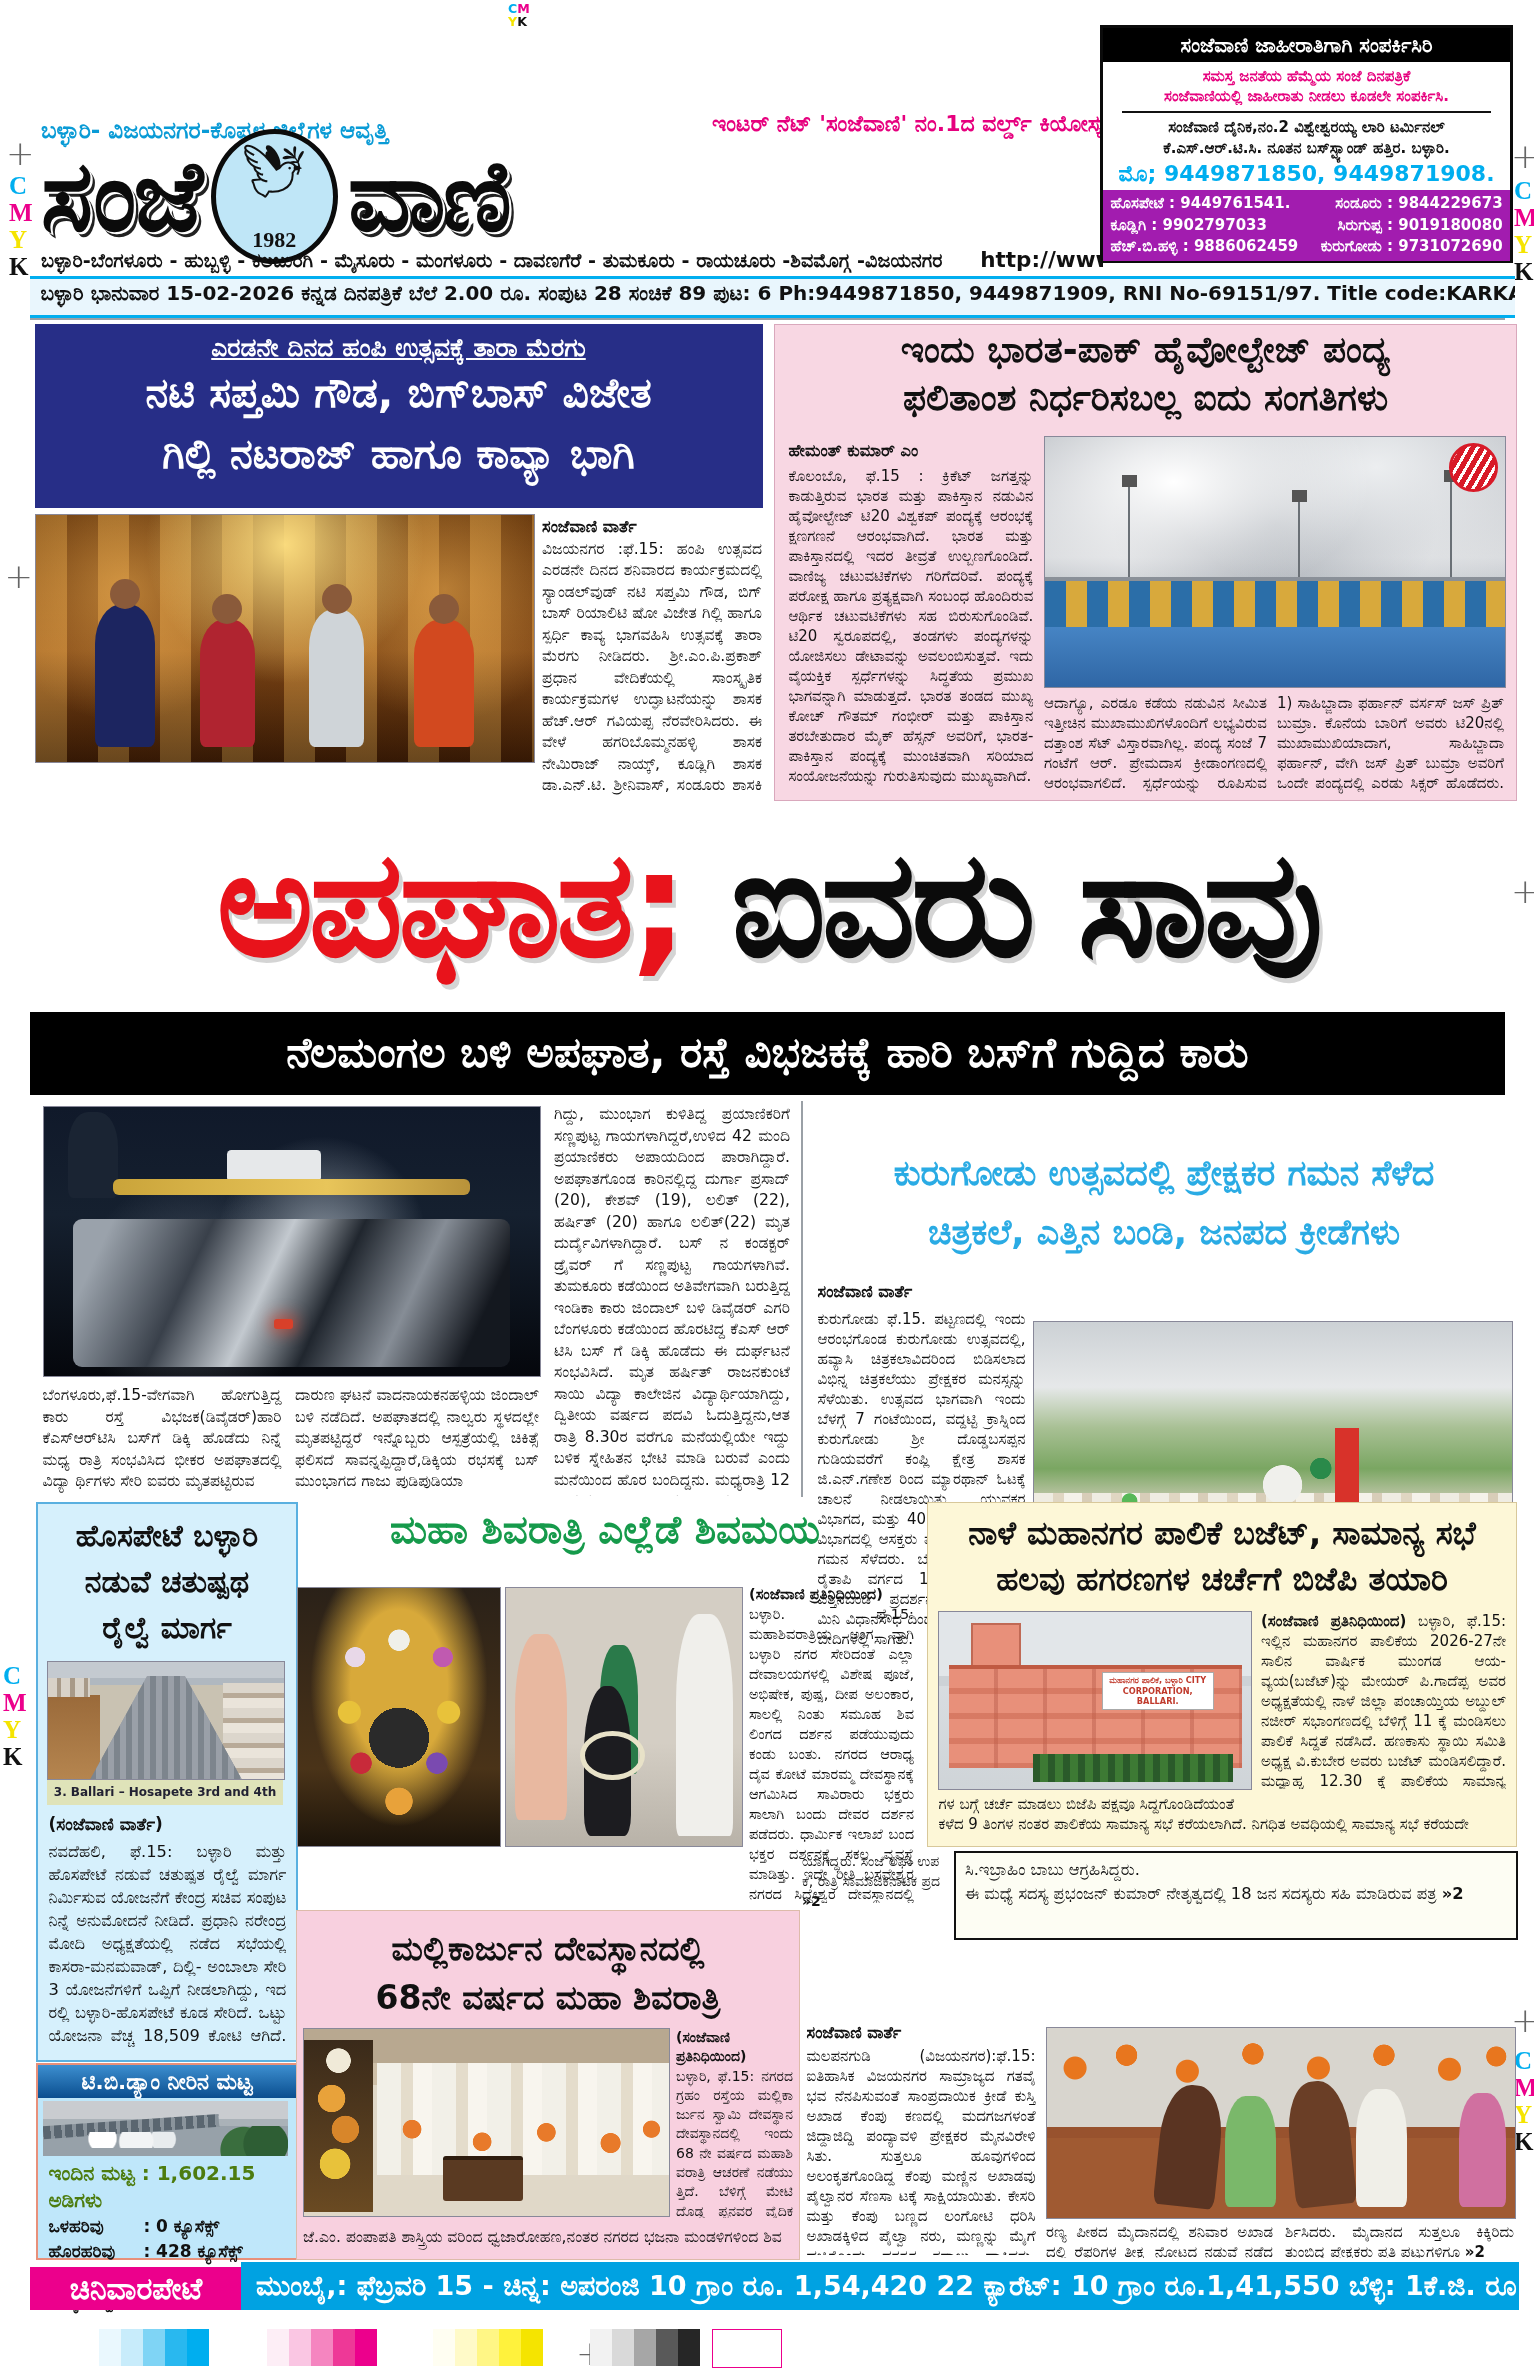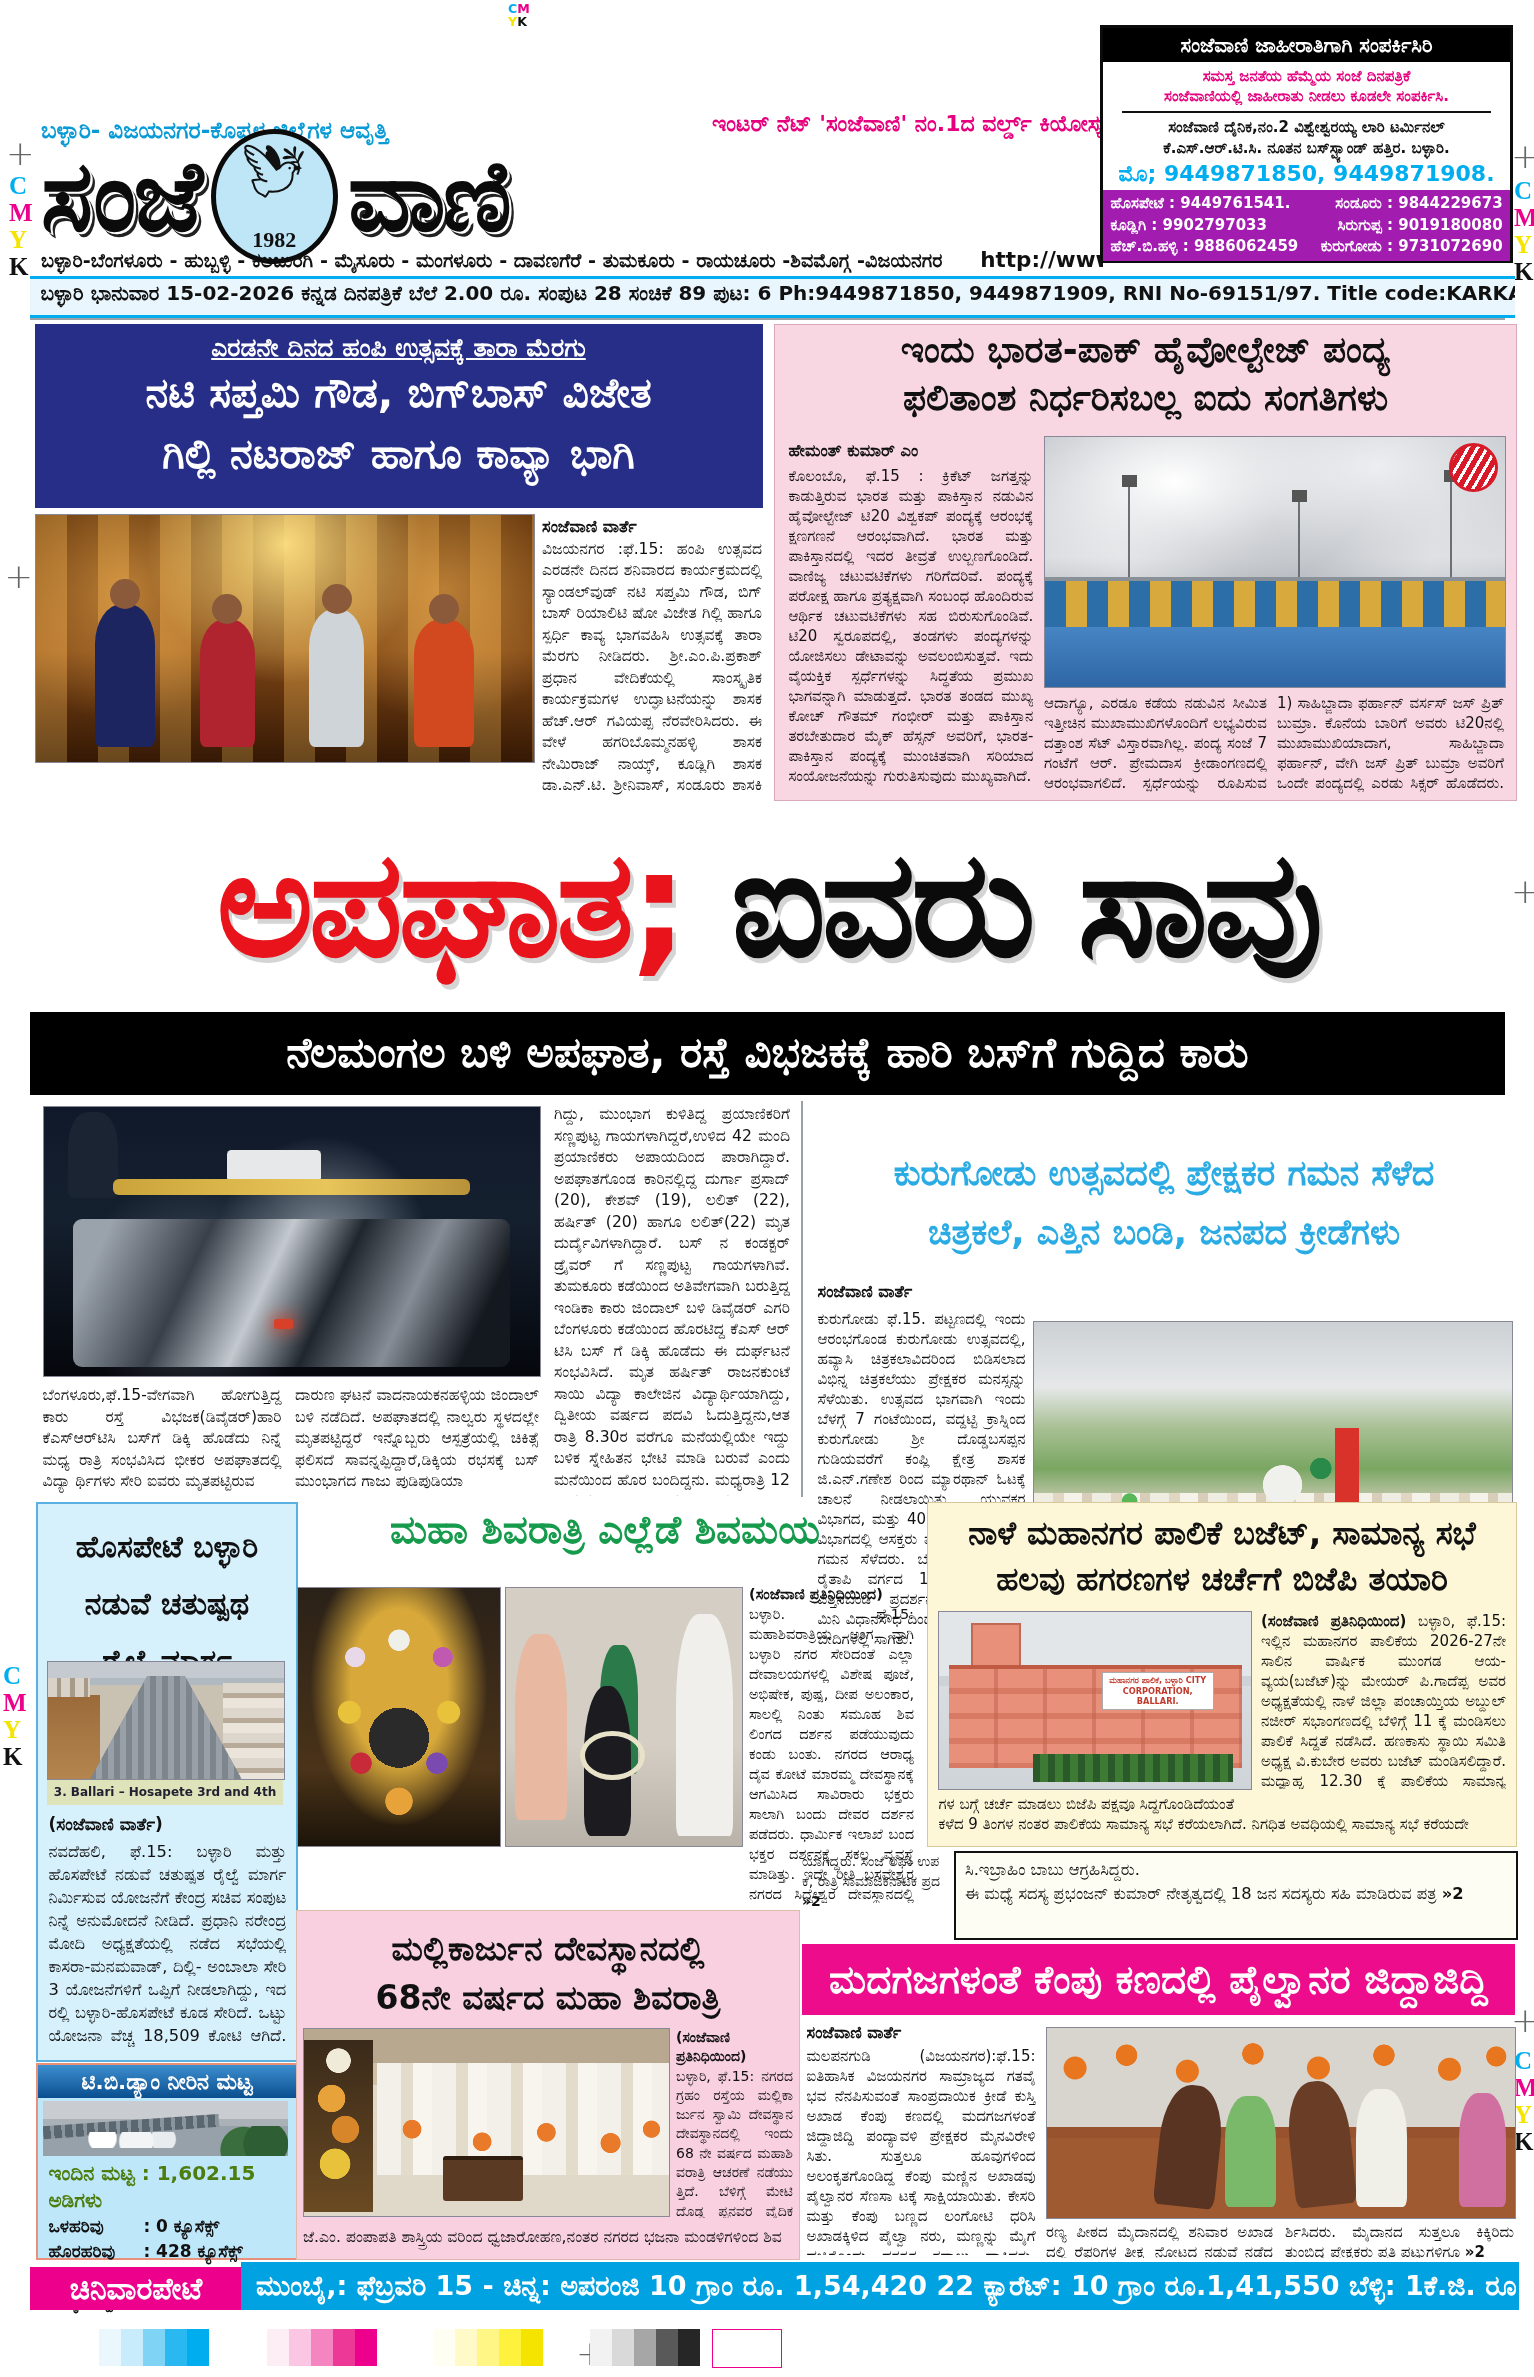--- a/index.html
+++ b/index.html
@@ -49,21 +49,21 @@
   .jump{font-weight:900;}
   
   .lead-red{color:#e8131b;}
   .lead-blk{color:#0b0b0b;}
   .lead-line{font-weight:900;font-size:147px;letter-spacing:-4.5px;text-align:center;line-height:208px;
              text-shadow:3.7px 4.5px 0 #2a2a2a33;}
   .strap{background:#000;color:#fff;font-weight:900;font-size:42px;text-align:center;line-height:82px;}
   .kuru-h{color:#2aabe4;font-weight:900;font-size:35px;line-height:59px;text-align:center;}
   .green-h{color:#169a4b;font-weight:900;font-size:39px;text-align:center;line-height:52px;}
   .railbox{background:#d6f0fc;border:2.2px solid #5ab0e0;}
-  .rail-h{font-weight:900;font-size:30px;text-align:center;line-height:46px;padding-top:9px;margin-top:11px;}
+  .rail-h{font-weight:900;font-size:30px;text-align:center;line-height:46px;padding-top:9px;}
   .railcap{background:#dfe3b9;color:#223;font-weight:bold;font-size:12px;line-height:25px;text-align:center;}
   .dambox{background:#bfe7fa;border:2.2px solid #e8907a;}
   .dam-hd{background:linear-gradient(180deg,#3d8fd0,#0a4e8f);color:#fff;font-weight:900;font-size:21.5px;text-align:center;line-height:33px;}
   .dam-red{color:#4d7c0f;font-weight:700;font-size:20px;line-height:27px;}
   .dam-row{font-weight:bold;font-size:17px;line-height:25px;display:flex;}
   .dam-row .lb{width:95px;}
   .pinkbox2{background:#f8d0df;border:1.5px solid #dba}
   .malli-h{font-weight:900;font-size:33px;text-align:center;line-height:49px;}
   .yellowbox{background:#fdf7d7;border:1.5px solid #d8c89a;}
   .bud-h{font-weight:900;font-size:32px;text-align:center;line-height:46px;}
@@ -467,21 +467,20 @@
     <span class="jump">»2</span>
   </div>
 
   <div class="abs stripbox ell" style="left:954px;top:1851px;width:542px;height:76px;">
     <div>ಸಿ.ಇಬ್ರಾಹಿಂ ಬಾಬು ಆಗ್ರಹಿಸಿದ್ದರು.</div>
     <div><span>ಈ ಮಧ್ಯೆ ಸದಸ್ಯ ಪ್ರಭಂಜನ್ ಕುಮಾರ್ ನೇತೃತ್ವದಲ್ಲಿ 18 ಜನ ಸದಸ್ಯರು ಸಹಿ ಮಾಡಿರುವ ಪತ್ರ</span>
     <span class="jump">»2</span></div>
   </div>
 
   <div class="abs" style="left:802px;top:1944px;width:713px;height:313px;">
-    <div class="wrest-h ell">ಮದಗಜಗಳಂತೆ ಕೆಂಪು ಕಣದಲ್ಲಿ ಪೈಲ್ವಾನರ ಜಿದ್ದಾಜಿದ್ದಿ</div>
     <div class="abs byline" style="left:4.5px;top:79px;">ಸಂಜೆವಾಣಿ ವಾರ್ತೆ</div>
     <div class="abs smbody jc ell" style="left:4.5px;top:102px;width:229px;height:209px;">ಮಲಪನಗುಡಿ (ವಿಜಯನಗರ):ಫೆ.15: ಐತಿಹಾಸಿಕ ವಿಜಯನಗರ ಸಾಮ್ರಾಜ್ಯದ ಗತವೈ ಭವ ನೆನಪಿಸುವಂತೆ ಸಾಂಪ್ರದಾಯಿಕ ಕ್ರೀಡೆ ಕುಸ್ತಿ ಅಖಾಡ ಕೆಂಪು ಕಣದಲ್ಲಿ ಮದಗಜಗಳಂತೆ ಜಿದ್ದಾಜಿದ್ದಿ ಪಂದ್ಯಾವಳಿ ಪ್ರೇಕ್ಷಕರ ಮೈನವಿರೇಳಿ ಸಿತು. ಸುತ್ತಲೂ ಹೂವುಗಳಿಂದ ಅಲಂಕೃತಗೊಂಡಿದ್ದ ಕೆಂಪು ಮಣ್ಣಿನ ಅಖಾಡವು ಪೈಲ್ವಾನರ ಸೆಣಸಾ ಟಕ್ಕೆ ಸಾಕ್ಷಿಯಾಯಿತು. ಕೇಸರಿ ಮತ್ತು ಕೆಂಪು ಬಣ್ಣದ ಲಂಗೋಟಿ ಧರಿಸಿ ಅಖಾಡಕ್ಕಿಳಿದ ಪೈಲ್ವಾ ನರು, ಮಣ್ಣನ್ನು ಮೈಗೆ ಹಚ್ಚಿಕೊಂಡು ಪರಸ್ಪರ ಸವಾಲು ಹಾಕಿದರು. ಮಣ್ಣಿನಲ್ಲಿ ಉರುಳಾ ಡುತ್ತಾ, ಒಬ್ಬರನ್ನೊಬ್ಬರು ಕೆಡವಲು ನಡೆಸಿದ ಕಸ ರತ್ತು ನೆರೆದಿದ್ದ ಸಹಸ್ರಾರು ಕ್ರೀಡಾಭಿಮಾನಿಗಳನ್ನು ಹುಚ್ಚೆದ್ದು ಕುಣಿಯುವಂತೆ ಮಾಡಿತು.</div>
     <div class="photo ph-wrest" style="left:244px;top:83px;width:468px;height:190px;">
       <div class="turb"></div>
       <div class="saree"></div>
       <div class="wr1"></div>
       <div class="wr2"></div>
       <div class="robe"></div>
       <div class="pink"></div>
     </div>

